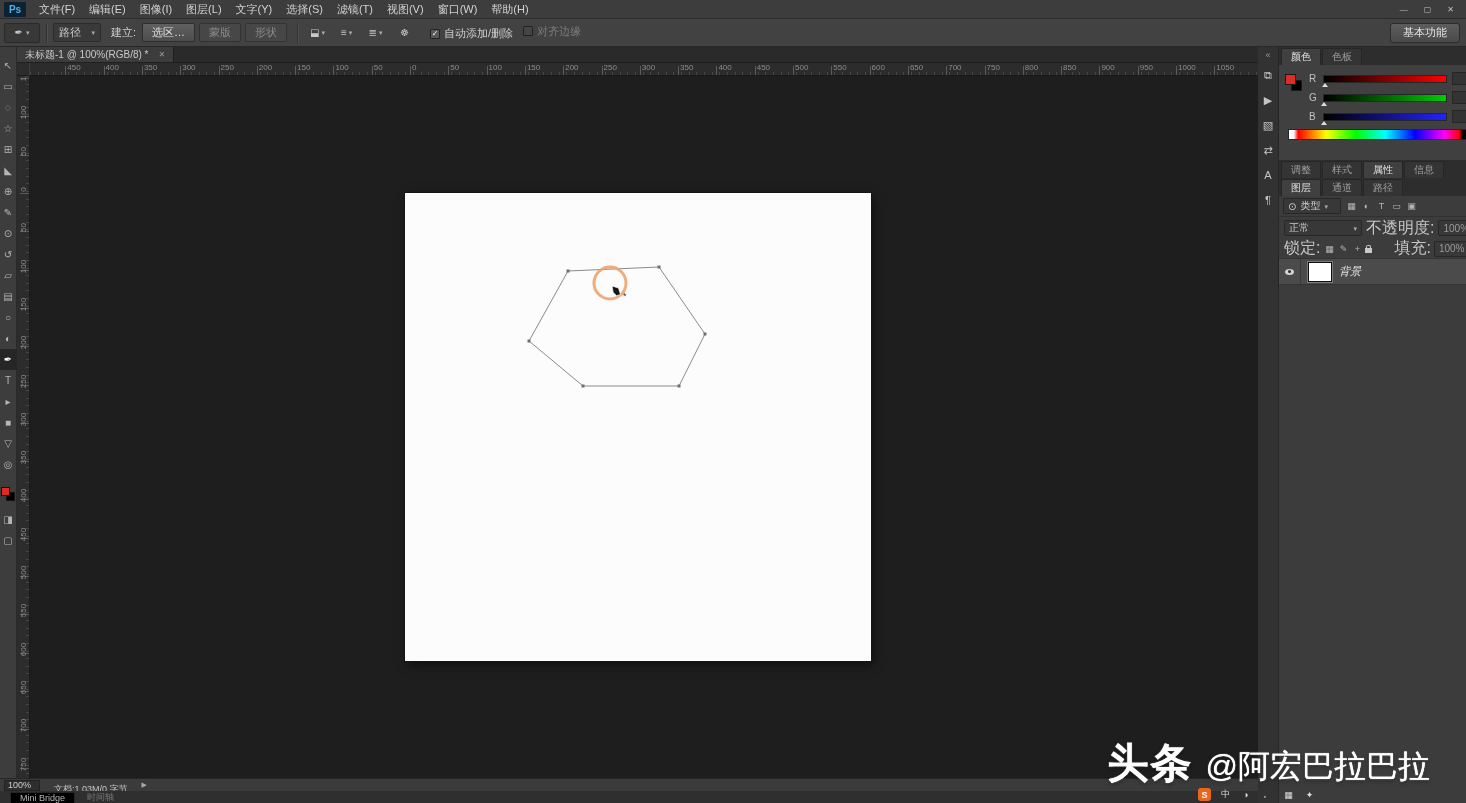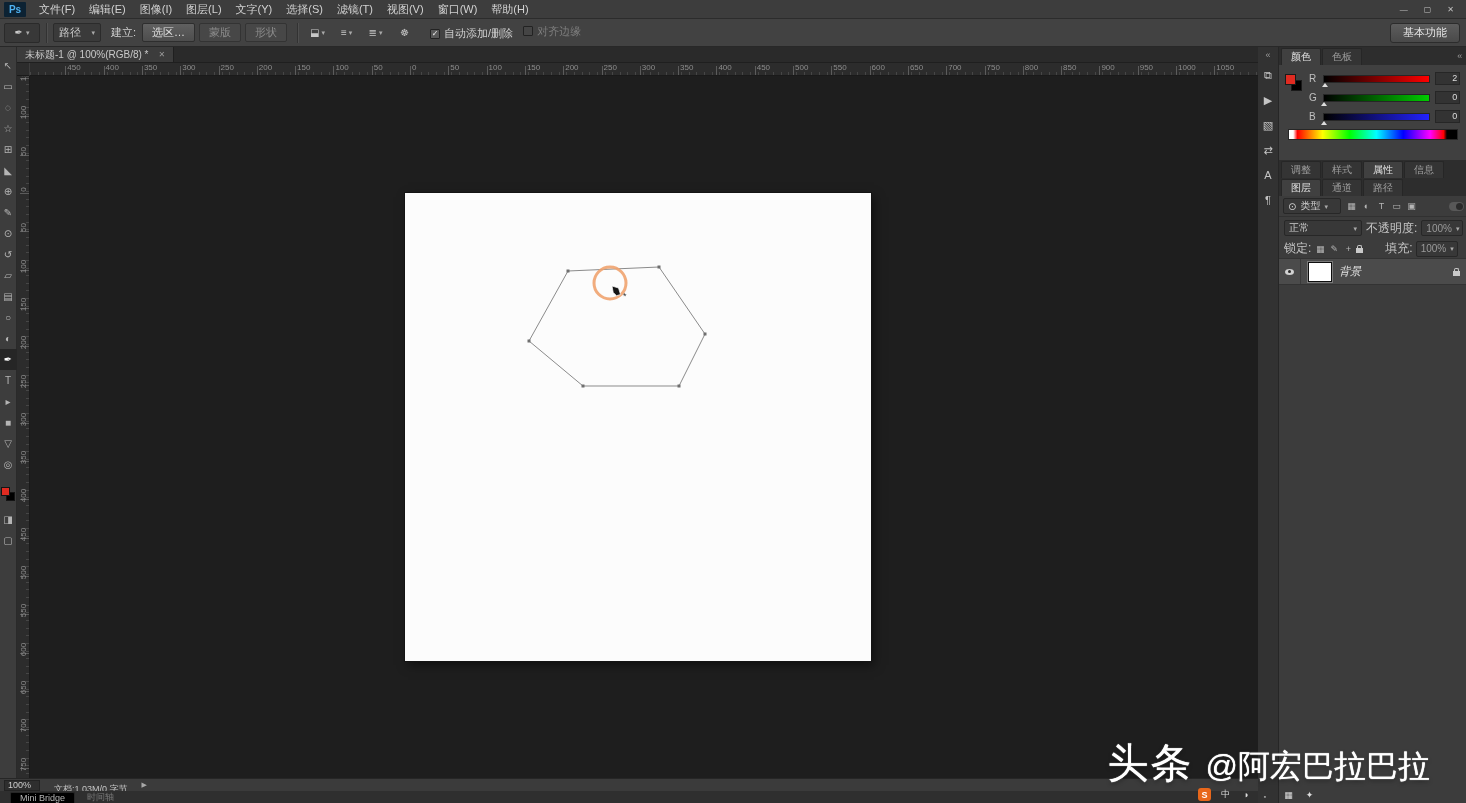--- a/index.html
+++ b/index.html
@@ -115,21 +115,21 @@
 
   .layers-section{flex:1;display:flex;flex-direction:column;background:#3c3c3c}
   .lfilter{height:21px;display:flex;align-items:center;gap:3px;padding:0 4px;border-bottom:1px solid #313131}
   .field{background:#383838;border:1px solid #272727;border-radius:2px;display:flex;align-items:center;
          font-size:10px;color:#ccc;height:16px;padding:0 4px;gap:4px;white-space:nowrap}
   .licon{width:15px;height:15px;display:flex;align-items:center;justify-content:center;font-size:9px;color:#b5b5b5}
   .licon.sm{width:12px}
   .ltoggle{margin-left:auto;width:15px;height:9px;background:#585858;border-radius:5px;position:relative}
   .ltoggle::after{content:"";position:absolute;right:1px;top:1px;width:7px;height:7px;background:#2b2b2b;border-radius:50%}
   .lblend{height:22px;display:flex;align-items:center;gap:4px;padding:0 5px}
-  .small-lbl{font-size:12px;color:#c6c6c6;white-space:nowrap}
+  .small-lbl{font-size:16px;color:#c6c6c6;white-space:nowrap}
   .dim{color:#9a9a9a}
   .llock{height:20px;display:flex;align-items:center;gap:3px;padding:0 5px;border-bottom:1px solid #333}
   .layer-row{height:26px;background:#4b4b4b;display:flex;align-items:center;border-bottom:1px solid #333}
   .eye-cell{width:22px;height:100%;border-right:1px solid #3a3a3a;display:flex;align-items:center;justify-content:center}
   .eye-icon{width:9px;height:6px;background:#d2d2d2;border-radius:50%;position:relative}
   .eye-icon::after{content:"";position:absolute;left:3px;top:1.5px;width:3px;height:3px;background:#2b2b2b;border-radius:50%}
   .layer-thumb{width:24px;height:20px;background:#fff;border:1px solid #0f0f0f;outline:1px solid #7a7a7a;margin:0 7px}
   .layer-name{font-style:italic;font-size:11px;color:#e3e3e3}
   .lock-icon{position:relative;width:7px;height:5px;background:#c9c9c9;display:inline-block;margin-top:3px}
   .lock-icon::before{content:"";position:absolute;top:-3px;left:1px;width:3px;height:3px;
@@ -149,21 +149,21 @@
   .bb-label{color:#777}
 
   .taskbar{position:absolute;right:150px;top:787px;height:15px;display:flex;align-items:center;gap:8px;
            font-size:9px;color:#ddd;z-index:40}
   .tb-icon{display:flex;align-items:center;justify-content:center;min-width:13px;height:13px}
   .tb-icon.sogou{background:#e8671b;color:#fff;border-radius:3px;font-weight:bold;width:13px}
 
   
   .watermark{position:absolute;right:36px;top:736px;display:flex;align-items:baseline;gap:12px;color:#fff;
              text-shadow:0 0 1px #fff,0 2px 4px rgba(0,0,0,.35);z-index:50}
-  .wm-brand{font-size:41px;font-weight:400;letter-spacing:2px}
+  .wm-brand{font-size:41px;font-weight:700;letter-spacing:2px}
   .wm-handle{font-size:32px;font-weight:400}
 </style>
 </head>
 <body>
 
 <div class="app">
 
   <div class="menubar">
     <div class="pslogo">Ps</div>
     <div id="menus" style="display:flex">

